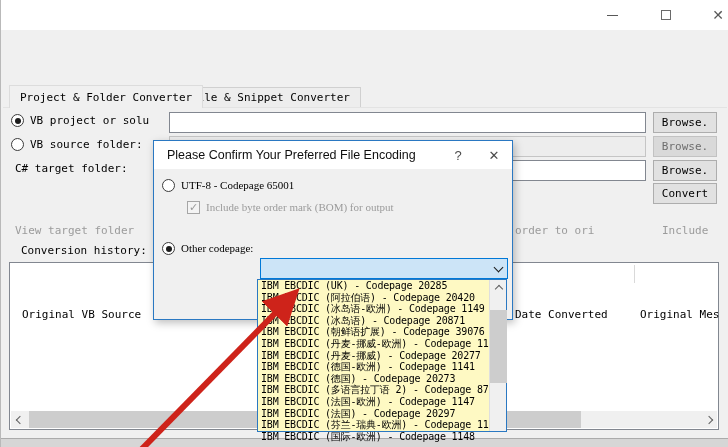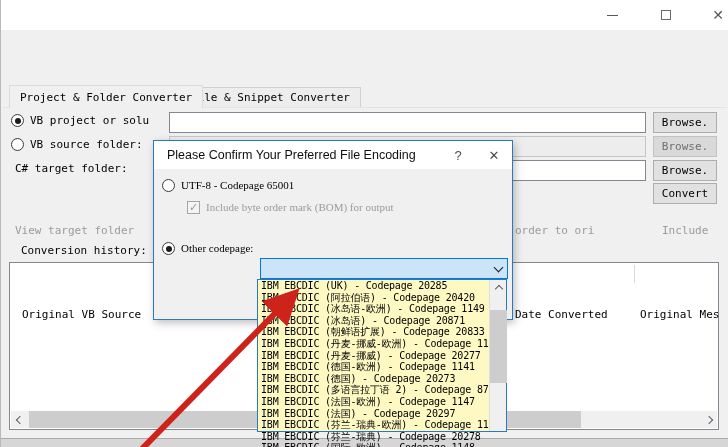--- a/index.html
+++ b/index.html
@@ -164,39 +164,38 @@
     <div class="dl-items">
 
         <div class="dl-item">IBM EBCDIC (UK) - Codepage 20285</div>
 
         <div class="dl-item">IBM EBCDIC (阿拉伯语) - Codepage 20420</div>
 
         <div class="dl-item">IBM EBCDIC (冰岛语-欧洲) - Codepage 1149</div>
 
         <div class="dl-item">IBM EBCDIC (冰岛语) - Codepage 20871</div>
 
-        <div class="dl-item">IBM EBCDIC (朝鲜语扩展) - Codepage 20833</div>
+        <div class="dl-item">IBM EBCDIC (朝鲜语扩展) - Codepage 39076</div>
 
         <div class="dl-item">IBM EBCDIC (丹麦-挪威-欧洲) - Codepage 1142</div>
 
         <div class="dl-item">IBM EBCDIC (丹麦-挪威) - Codepage 20277</div>
 
         <div class="dl-item">IBM EBCDIC (德国-欧洲) - Codepage 1141</div>
 
         <div class="dl-item">IBM EBCDIC (德国) - Codepage 20273</div>
 
         <div class="dl-item">IBM EBCDIC (多语言拉丁语 2) - Codepage 870</div>
 
         <div class="dl-item">IBM EBCDIC (法国-欧洲) - Codepage 1147</div>
 
         <div class="dl-item">IBM EBCDIC (法国) - Codepage 20297</div>
 
         <div class="dl-item">IBM EBCDIC (芬兰-瑞典-欧洲) - Codepage 1143</div>
 
-        <div class="dl-item">IBM EBCDIC (芬兰-瑞典) - Codepage 20278</div>
 
         <div class="dl-item">IBM EBCDIC (国际-欧洲) - Codepage 1148</div>
       </div>
     <div class="vscroll">
       <div class="sb-arrow" style="left:0; top:0;">
           <span class="chev up"></span>
         </div>
       <div class="sb-thumb-v"></div>
     </div>
   </div>

